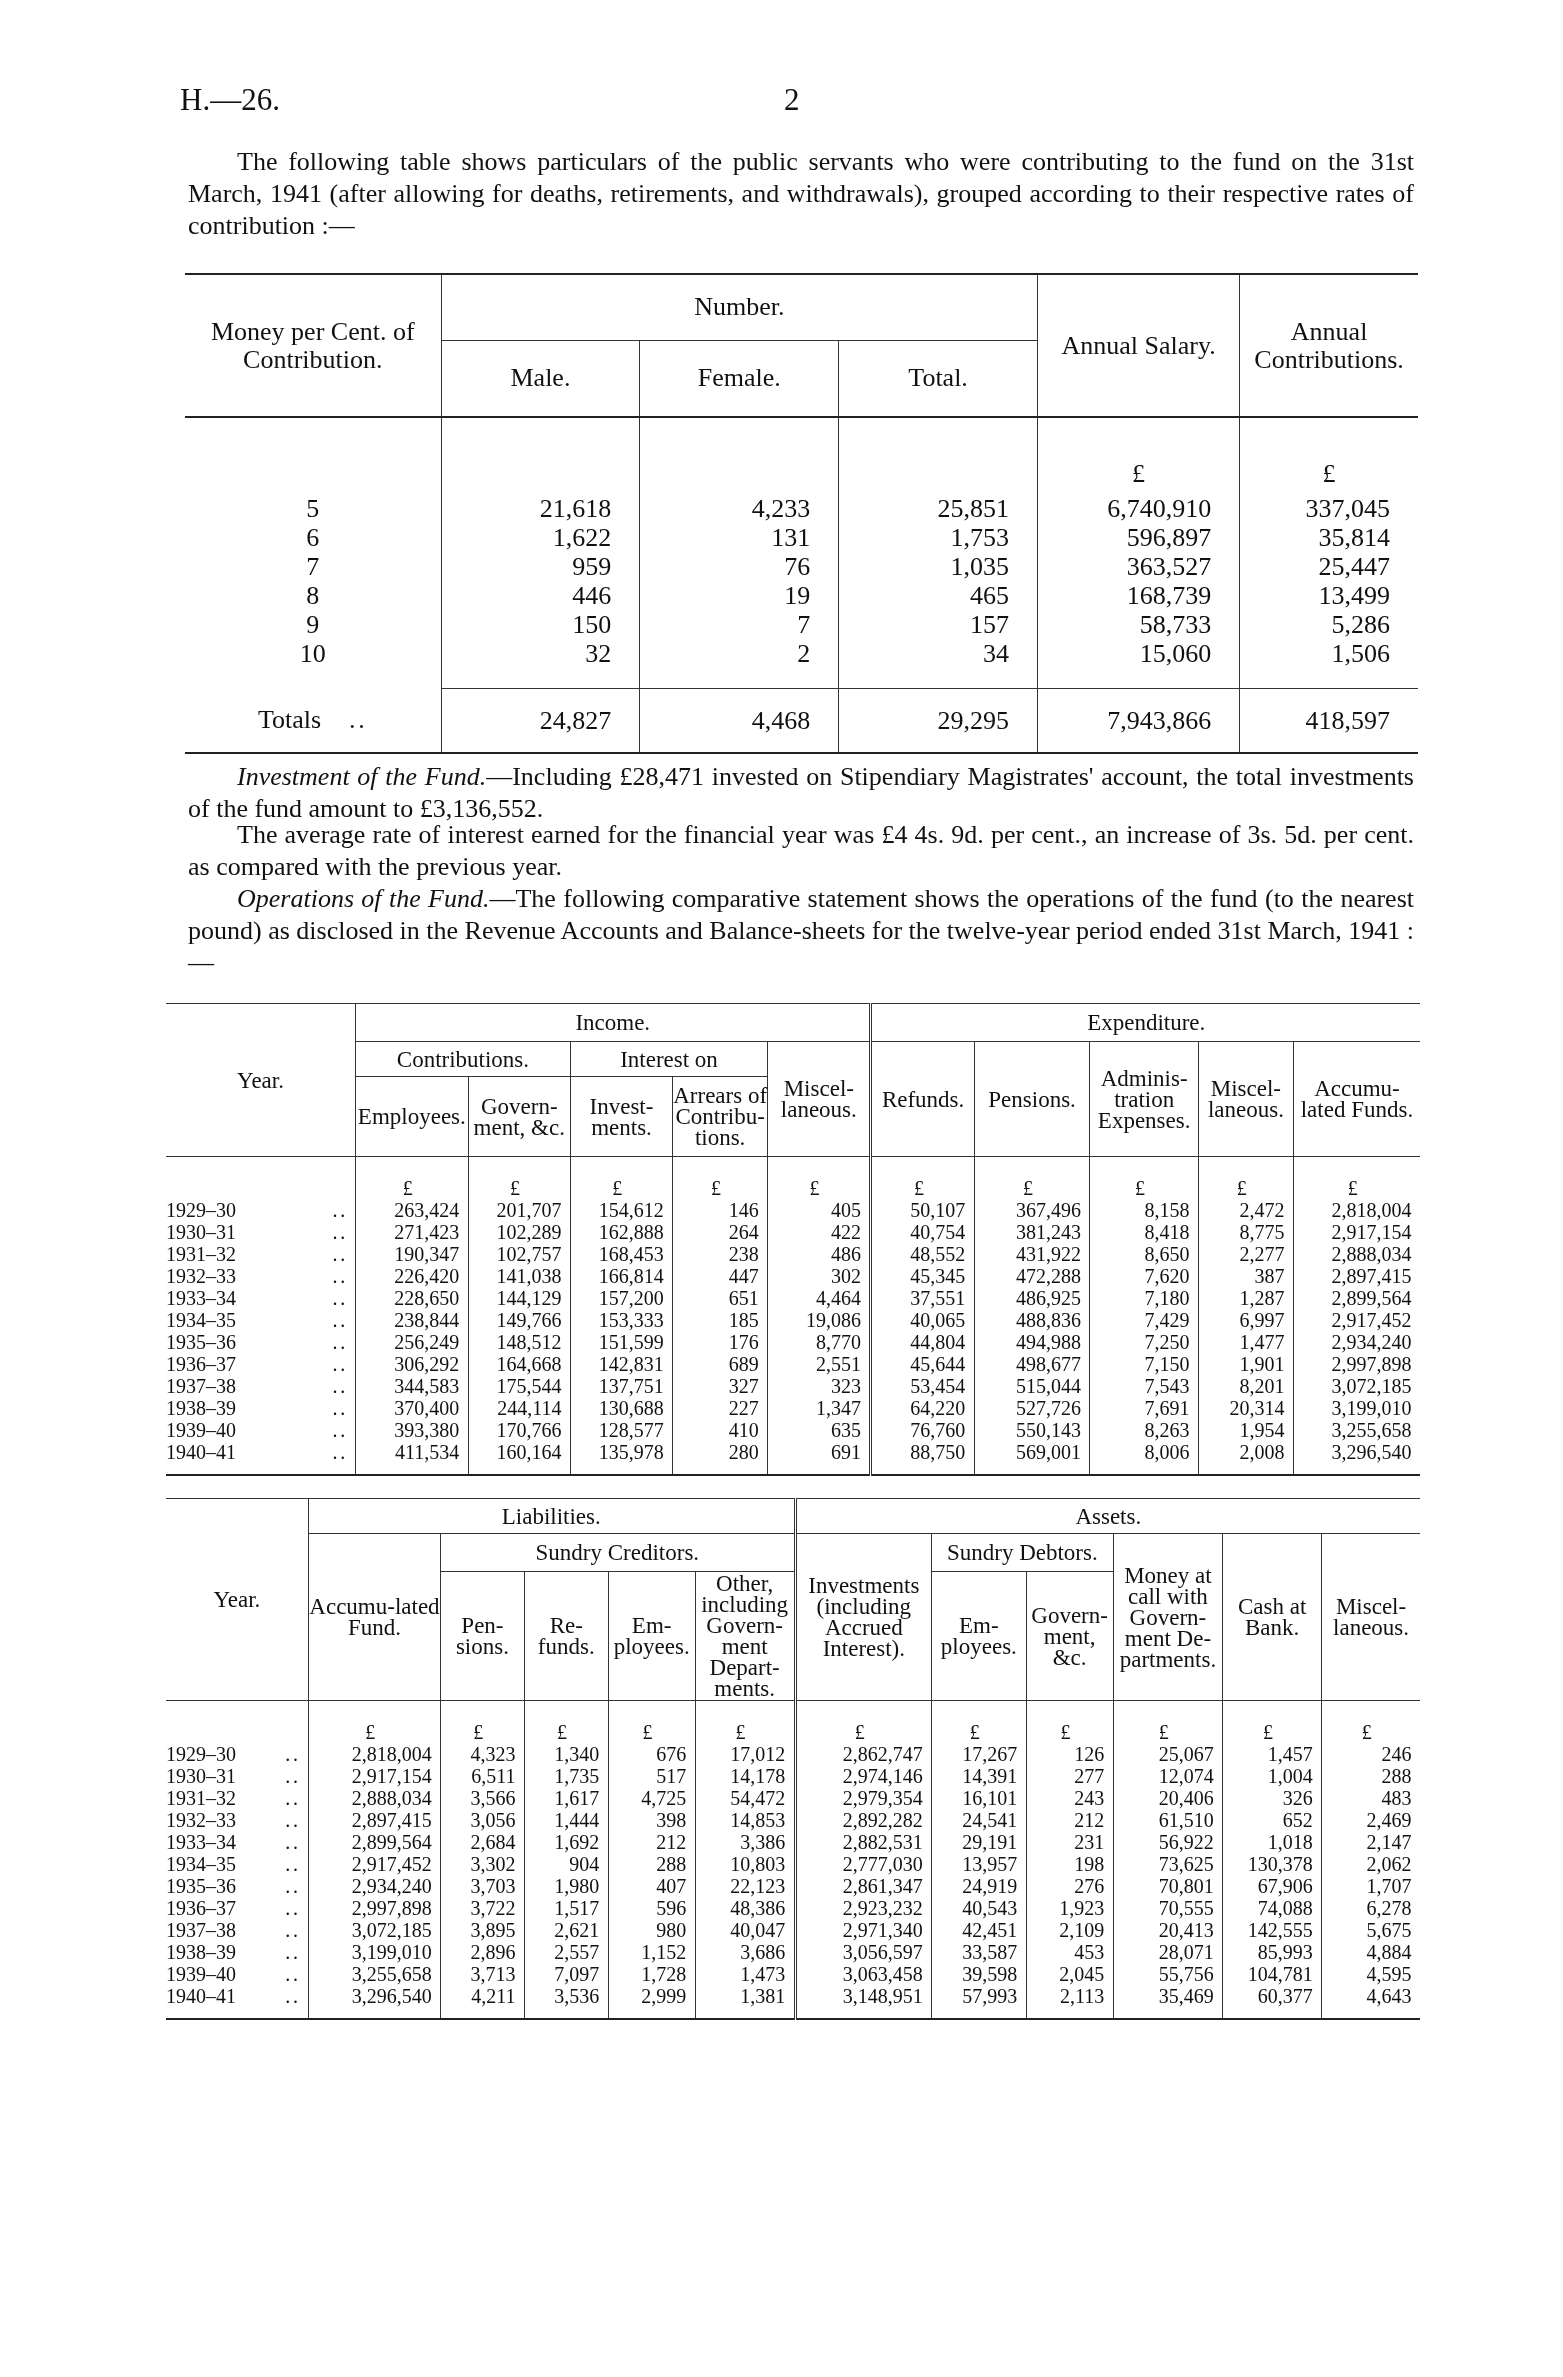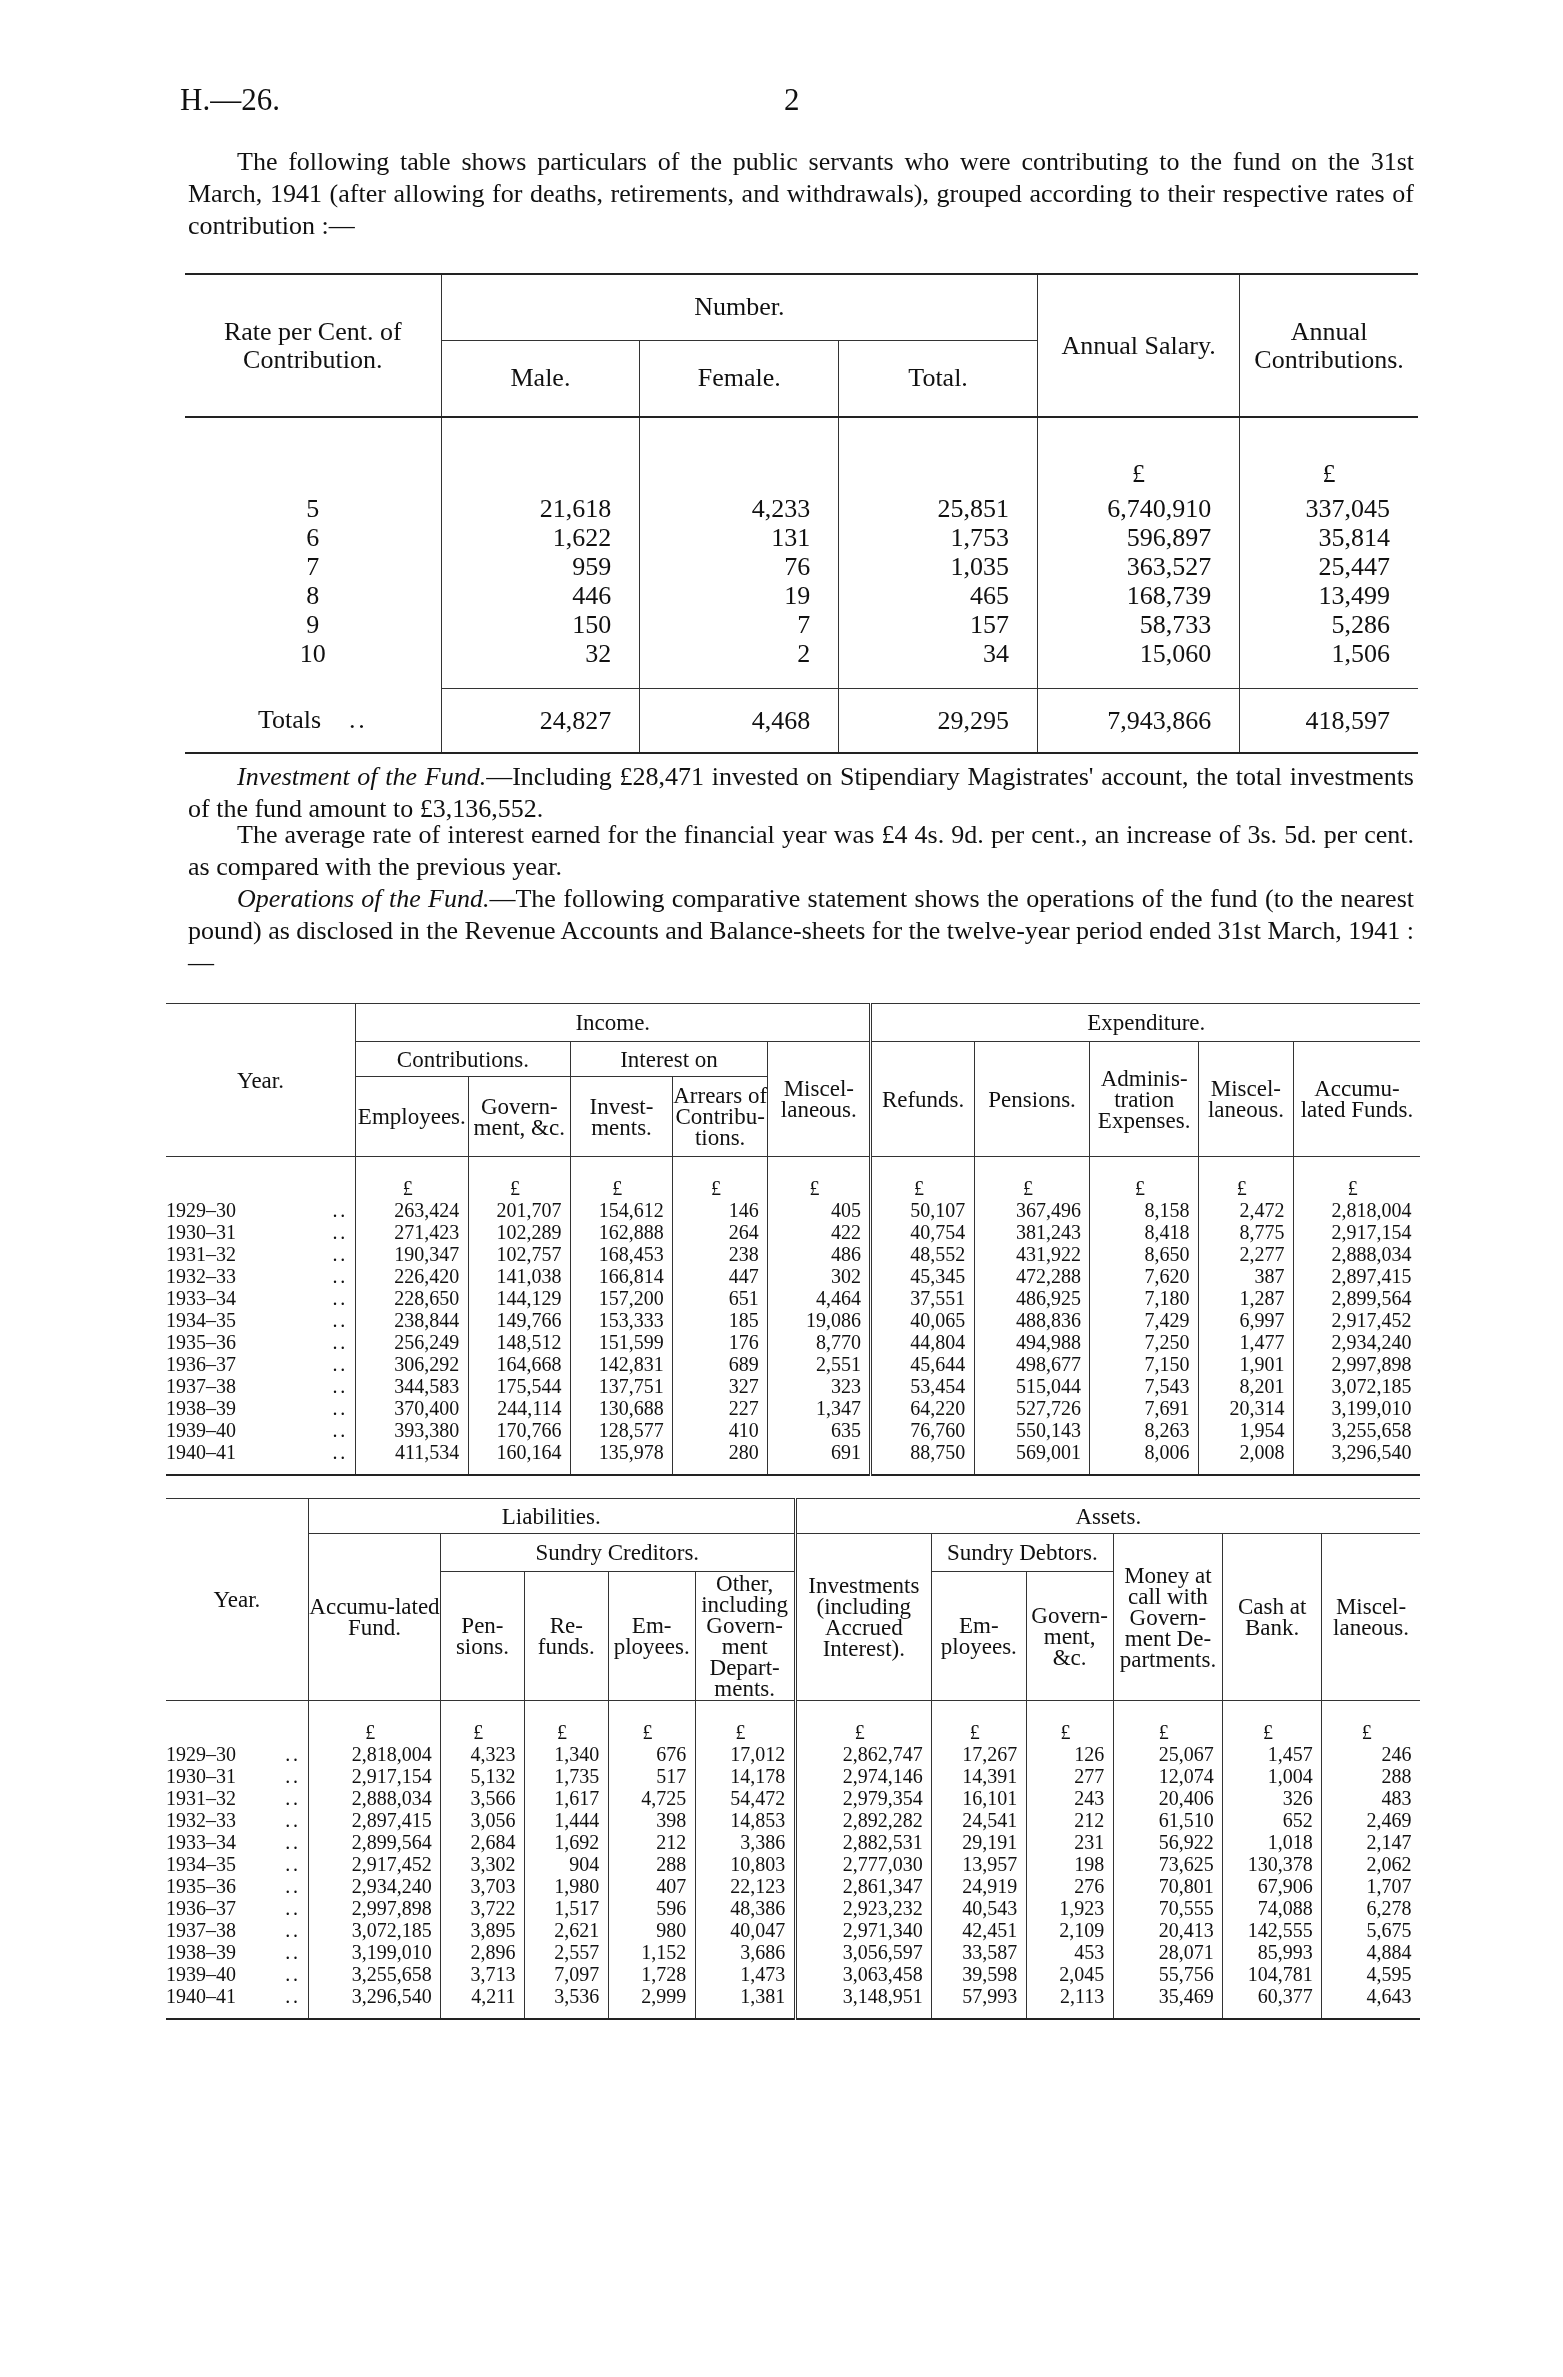--- a/index.html
+++ b/index.html
@@ -40,21 +40,21 @@
 <body>
 
 <div class="abs hdr-left">H.—26.</div>
 <div class="abs hdr-page">2</div>
 
 <div class="abs para" style="top:146px;"><span class="ind"></span><span>The following table shows particulars of the public servants who were contributing to the fund on the 31st March, 1941 (after allowing for deaths, retirements, and withdrawals), grouped according to their respective rates of contribution :—</span></div>
 
 <table id="t1">
   <thead>
     <tr style="height:66px;">
-      <th rowspan="2" class="hb" style="width:230px;">Rate per Cent. of Contribution.</th>
+      <th rowspan="2" class="hb" style="width:230px;">Money per Cent. of Contribution.</th>
       <th colspan="3" class="vl" style="border-bottom:1.4px solid #333;">Number.</th>
       <th rowspan="2" class="vl hb" style="width:181px;">Annual Salary.</th>
       <th rowspan="2" class="vl hb" style="width:160px;">Annual Contributions.</th>
     </tr>
     <tr style="height:77px;">
       <th class="vl hb" style="width:178px;">Male.</th>
       <th class="vl hb" style="width:178px;">Female.</th>
       <th class="vl hb" style="width:178px;">Total.</th>
     </tr>
   </thead>
@@ -377,21 +377,21 @@
         <td class="dvl">2,862,747</td>
         <td class="vl">17,267</td>
         <td class="vl">126</td>
         <td class="vl">25,067</td>
         <td class="vl">1,457</td>
         <td class="vl">246</td>
       </tr>
       <tr>
         <td class="yr"><span>1930–31</span><span class="dots" style="float: right; padding-right: 7px;">..</span></td>
         <td class="vl">2,917,154</td>
-        <td class="vl">5,132</td>
+        <td class="vl">6,511</td>
         <td class="vl">1,735</td>
         <td class="vl">517</td>
         <td class="vl">14,178</td>
         <td class="dvl">2,974,146</td>
         <td class="vl">14,391</td>
         <td class="vl">277</td>
         <td class="vl">12,074</td>
         <td class="vl">1,004</td>
         <td class="vl">288</td>
       </tr>

